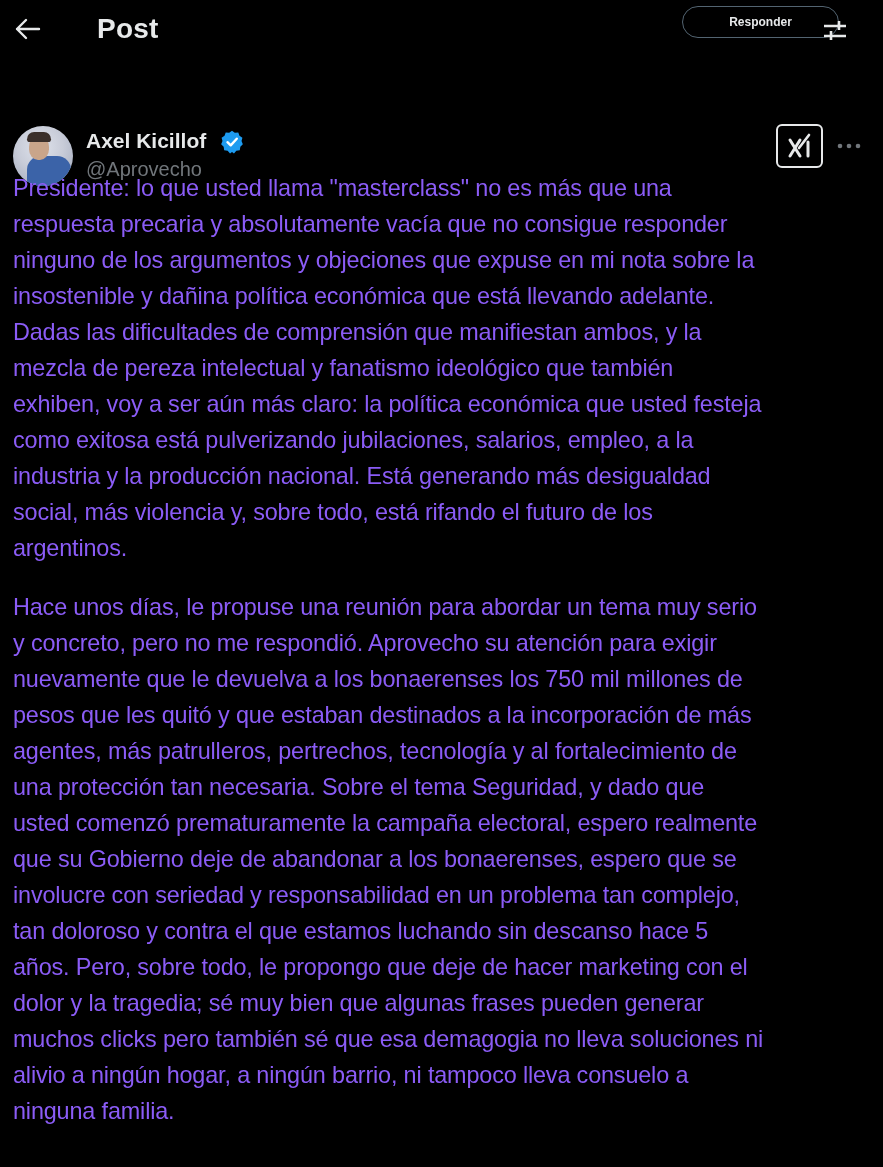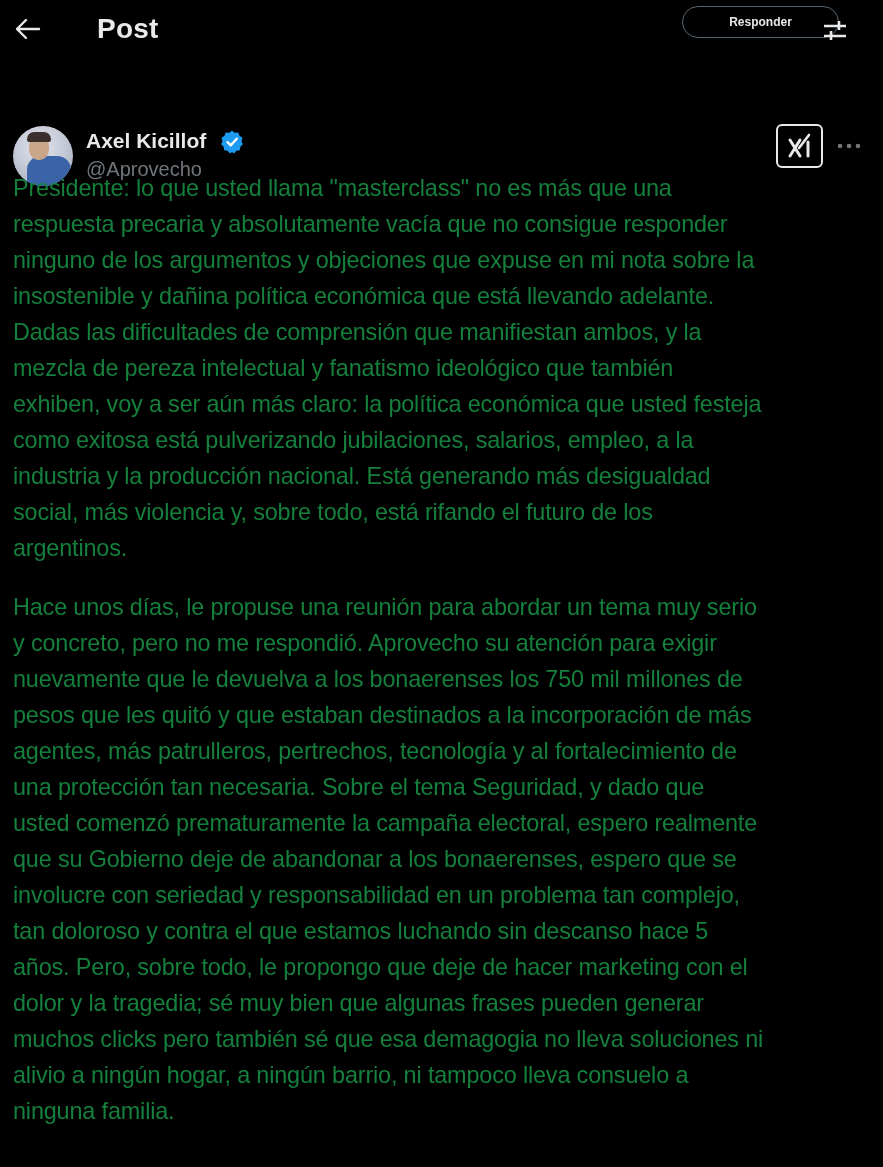--- a/index.html
+++ b/index.html
@@ -130,21 +130,21 @@
       width: 26px; height: 24px;
       display: flex; align-items: center; justify-content: center;
       cursor: pointer;
     }
     .post-body {
       position: absolute;
       left: 13px; top: 170px;
       width: 862px;
       font-size: 23.4px;
       line-height: 36px;
-      color: #15803d;
+      color: #8b5cf6;
       letter-spacing: -0.15px;
     }
     .post-body p {
       margin: 0;
       white-space: pre-line;
     }
     .post-body p + p {
       margin-top: 23px;
     }
   </style>

